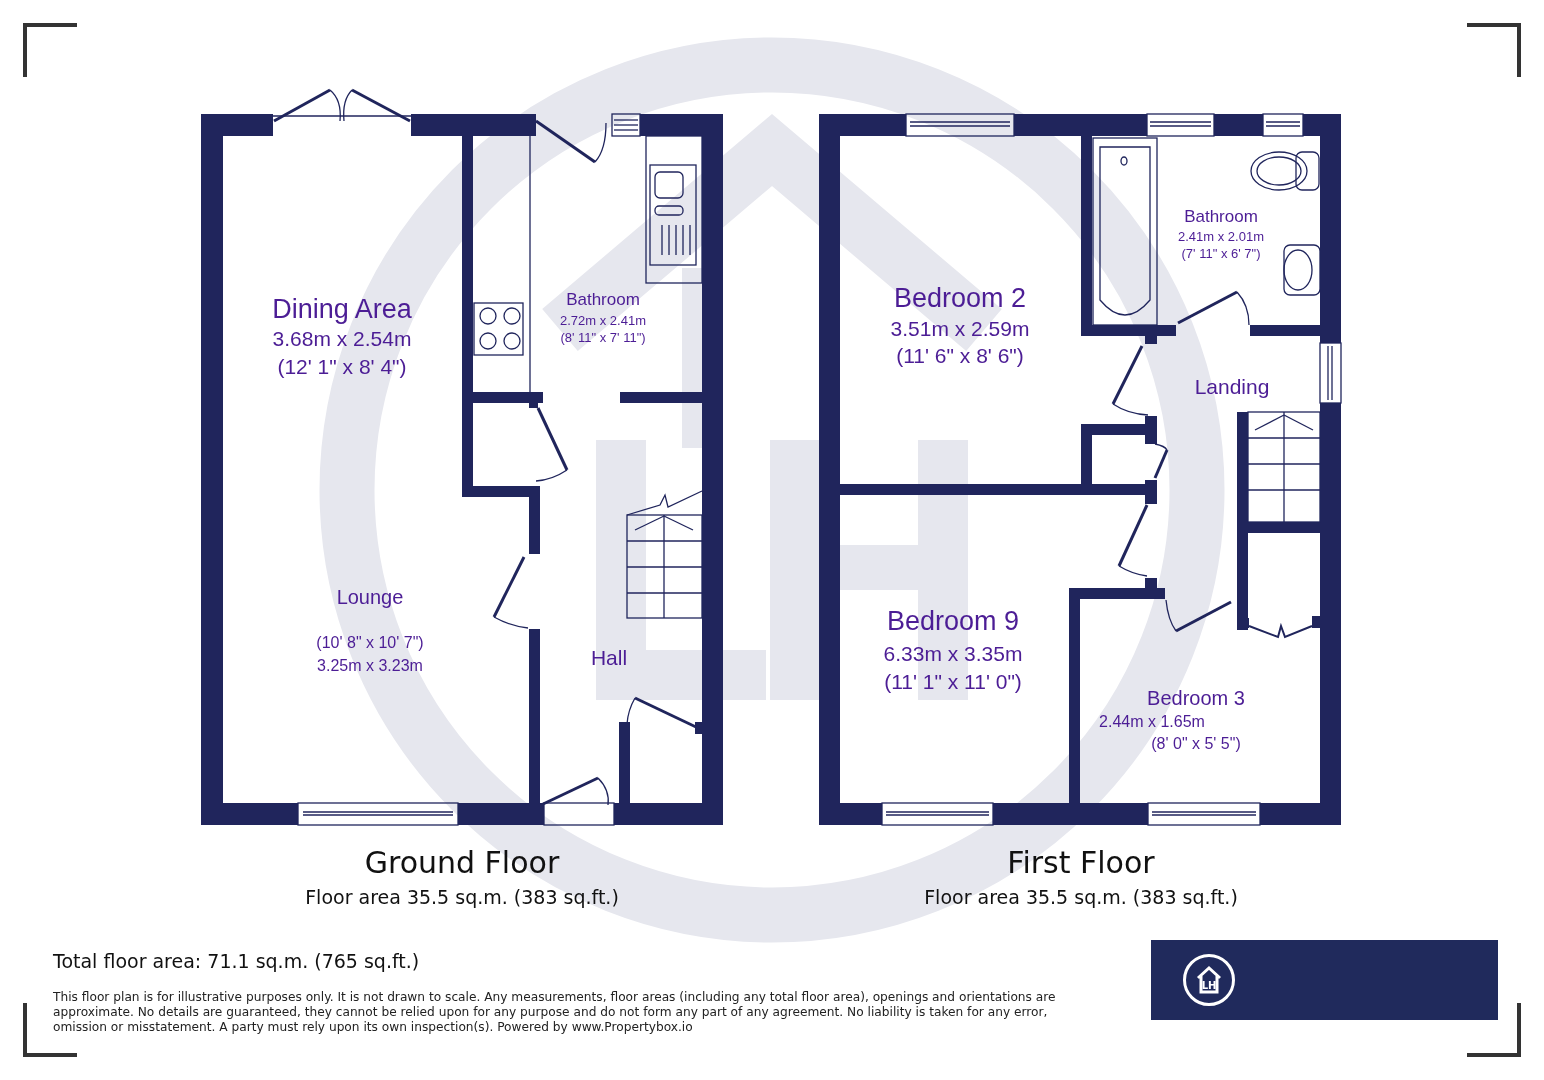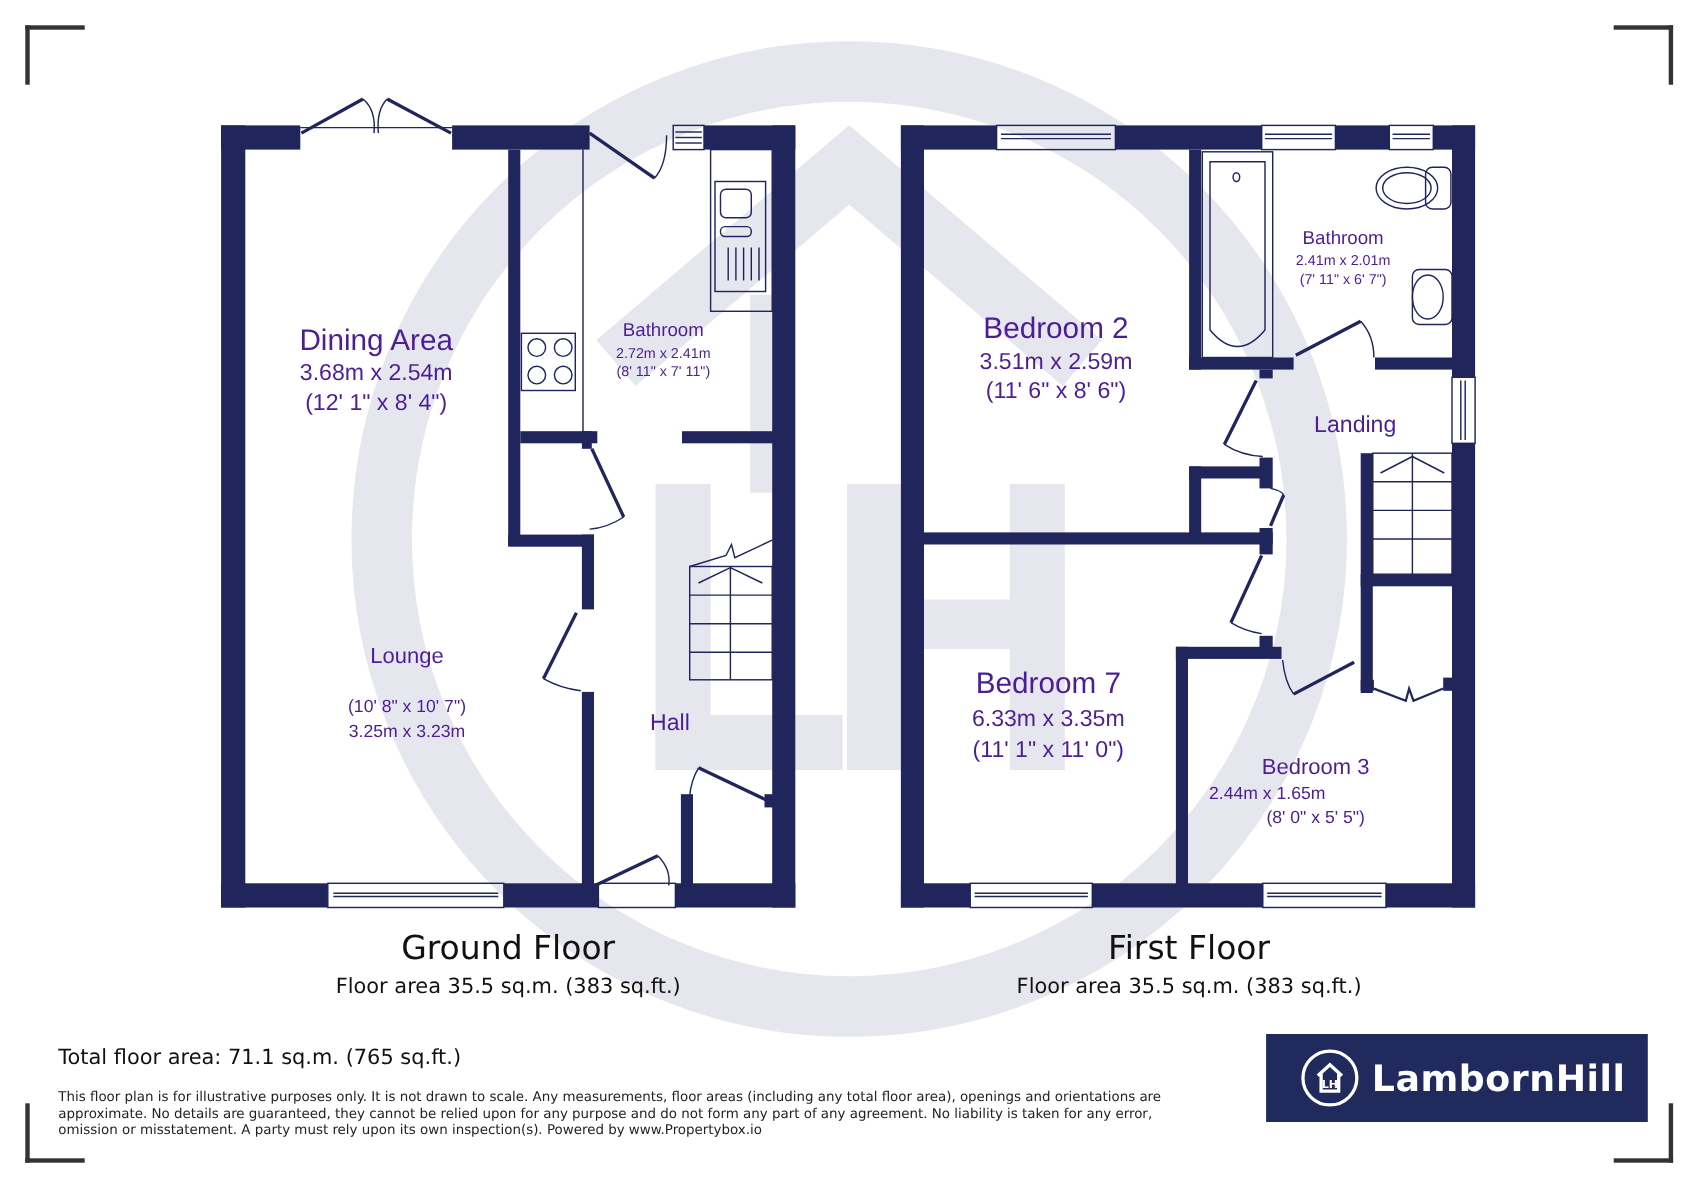--- a/index.html
+++ b/index.html
@@ -238,21 +238,21 @@
 </div>
 <div>
   <div class="room-name" style="left:1221px;top:207px;font-size:17px;">Bathroom</div>
   <div class="room-dim" style="left:1221px;top:229px;font-size:13px;">2.41m x 2.01m</div>
   <div class="room-dim" style="left:1221px;top:246px;font-size:13px;">(7' 11" x 6' 7")</div>
 </div>
 <div>
   <div class="room-name" style="left:1232px;top:363px;font-size:21px;margin-top:12px;">Landing</div>
 </div>
 <div>
-  <div class="room-name" style="left:953px;top:606px;font-size:27px;">Bedroom 7</div>
+  <div class="room-name" style="left:953px;top:606px;font-size:27px;">Bedroom 9</div>
   <div class="room-dim" style="left:953px;top:642px;font-size:21px;">6.33m x 3.35m</div>
   <div class="room-dim" style="left:953px;top:670px;font-size:21px;">(11' 1" x 11' 0")</div>
 </div>
 <div>
   <div class="room-name" style="left:1196px;top:687px;font-size:20px;">Bedroom 3</div>
   <div class="room-dim" style="left:1152px;top:713px;font-size:16px;">2.44m x 1.65m</div>
   <div class="room-dim" style="left:1196px;top:735px;font-size:16px;">(8' 0" x 5' 5")</div>
 </div>
 
 <div class="floor-title" style="left:462px;top:845px;">Ground Floor</div>
@@ -264,14 +264,13 @@
 <div class="disclaimer">This floor plan is for illustrative purposes only. It is not drawn to scale. Any measurements, floor areas (including any total floor area), openings and orientations are approximate. No details are guaranteed, they cannot be relied upon for any purpose and do not form any part of any agreement. No liability is taken for any error, omission or misstatement. A party must rely upon its own inspection(s). Powered by www.Propertybox.io</div>
 
 <div class="logo">
   <div class="logo-mark">
     <svg width="46" height="46" viewBox="0 0 46 46" style="position:absolute;left:0;top:0;">
       <polyline points="12,21 23,11 34,21" fill="none" stroke="#fff" stroke-width="3"></polyline>
       <polyline points="15,19 15,35 31,35 31,19" fill="none" stroke="#fff" stroke-width="3"></polyline>
       <text x="23" y="32" text-anchor="middle" fill="#fff" font-size="10" font-weight="bold" font-family="DejaVu Sans, sans-serif">LH</text>
     </svg>
   </div>
-  <div class="logo-text">LambornHill</div>
 </div>
 
 </body></html>

